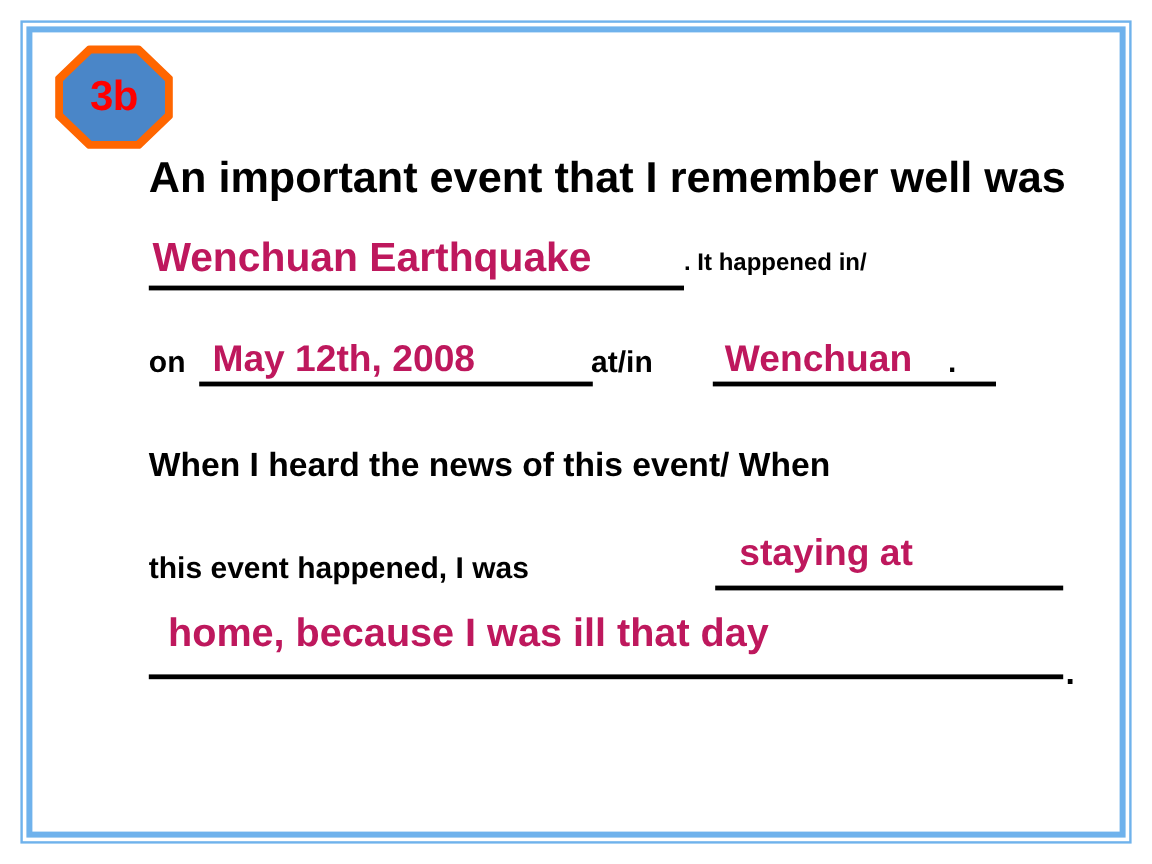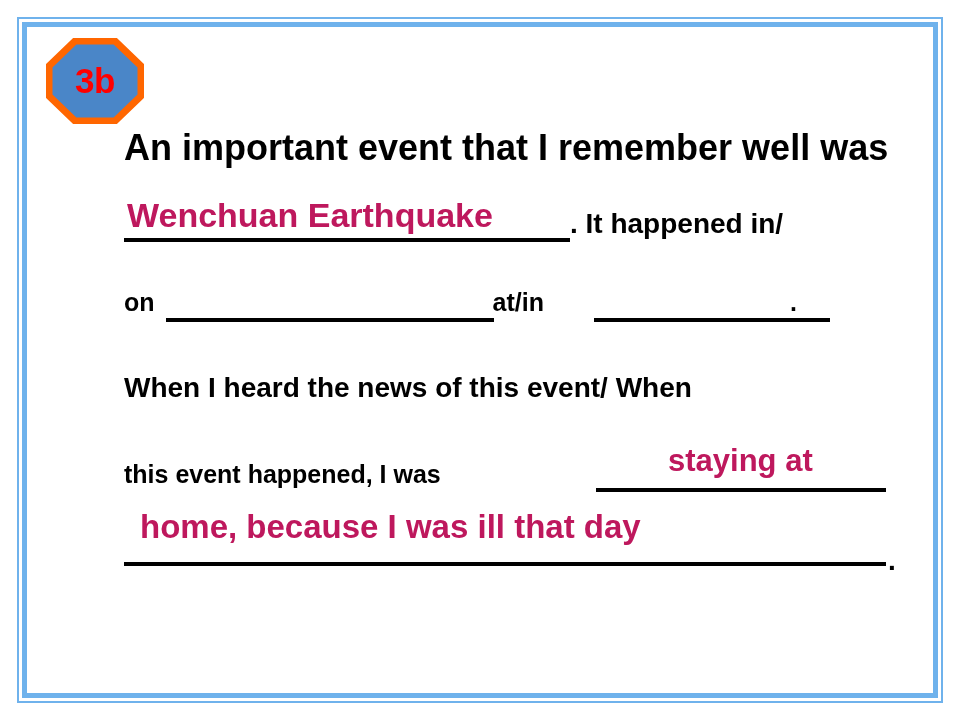--- a/index.html
+++ b/index.html
@@ -104,32 +104,32 @@
   .answer {
     position: absolute;
     color: #be185d;
     font-weight: bold;
     font-family: "Liberation Sans", sans-serif;
     white-space: nowrap;
   }
 
   
   #line1 { left: 124px; top: 127px; font-size: 36px; }
-  #line2 { left: 124px; top: 208px; font-size: 28px; }
+  #line2 { left: 124px; top: 208px; font-size: 20px; }
   #line3 { left: 124px; top: 288px; font-size: 25px; }
   #line4 { left: 124px; top: 372px; font-size: 28px; }
   #line5 { left: 124px; top: 460px; font-size: 25px; }
 
   #period-last { position: absolute; left: 888px; top: 545px; font-size: 28px; font-weight: bold; color: #000; }
 
   
   #ans-event   { left: 127px; top: 196px; font-size: 34px; }
   #ans-date    { left: 177px; top: 281px; font-size: 31px; }
   #ans-place   { left: 604px; top: 281px; top: 281px; font-size: 31px; }
-  #ans-doing   { left: 668px; top: 443px; font-size: 31px; }
+  #ans-doing   { left: 616px; top: 443px; font-size: 31px; }
   #ans-reason  { left: 140px; top: 508px; font-size: 33px; }
 
   
   #rule-event  { left: 124px; top: 238px;  width: 446px; }
   #rule-date   { left: 166px; top: 318px;  width: 328px; }
   #rule-place  { left: 594px; top: 318px;  width: 236px; }
   #rule-doing  { left: 596px; top: 488px;  width: 290px; }
   #rule-reason { left: 124px; top: 562px;  width: 762px; }
 </style>
 </head>
@@ -156,21 +156,23 @@
     <div class="line" id="line2">
       <span style="display:inline-block;width:446px;"></span><span class="blk">. It happened in/</span>
     </div>
     <div class="rule" id="rule-event"></div>
     <div class="answer" id="ans-event">Wenchuan Earthquake</div>
 
     <div class="line" id="line3">
       <span class="blk">on</span><span style="display:inline-block;width:338px;"></span><span class="blk">at/in</span><span style="display:inline-block;width:246px;"></span><span class="blk">.</span>
     </div>
     <div class="rule" id="rule-date"></div>
+    <div class="answer" id="ans-date">May 12th, 2008</div>
     <div class="rule" id="rule-place"></div>
+    <div class="answer" id="ans-place">Wenchuan</div>
 
     <div class="line" id="line5">
       <span class="blk">this event happened, I was</span>
     </div>
 
     <div class="line" id="line4">
       <span class="blk">When I heard the news of this event/ When</span>
     </div>
     <div class="rule" id="rule-doing"></div>
     <div class="answer" id="ans-doing">staying at</div>

